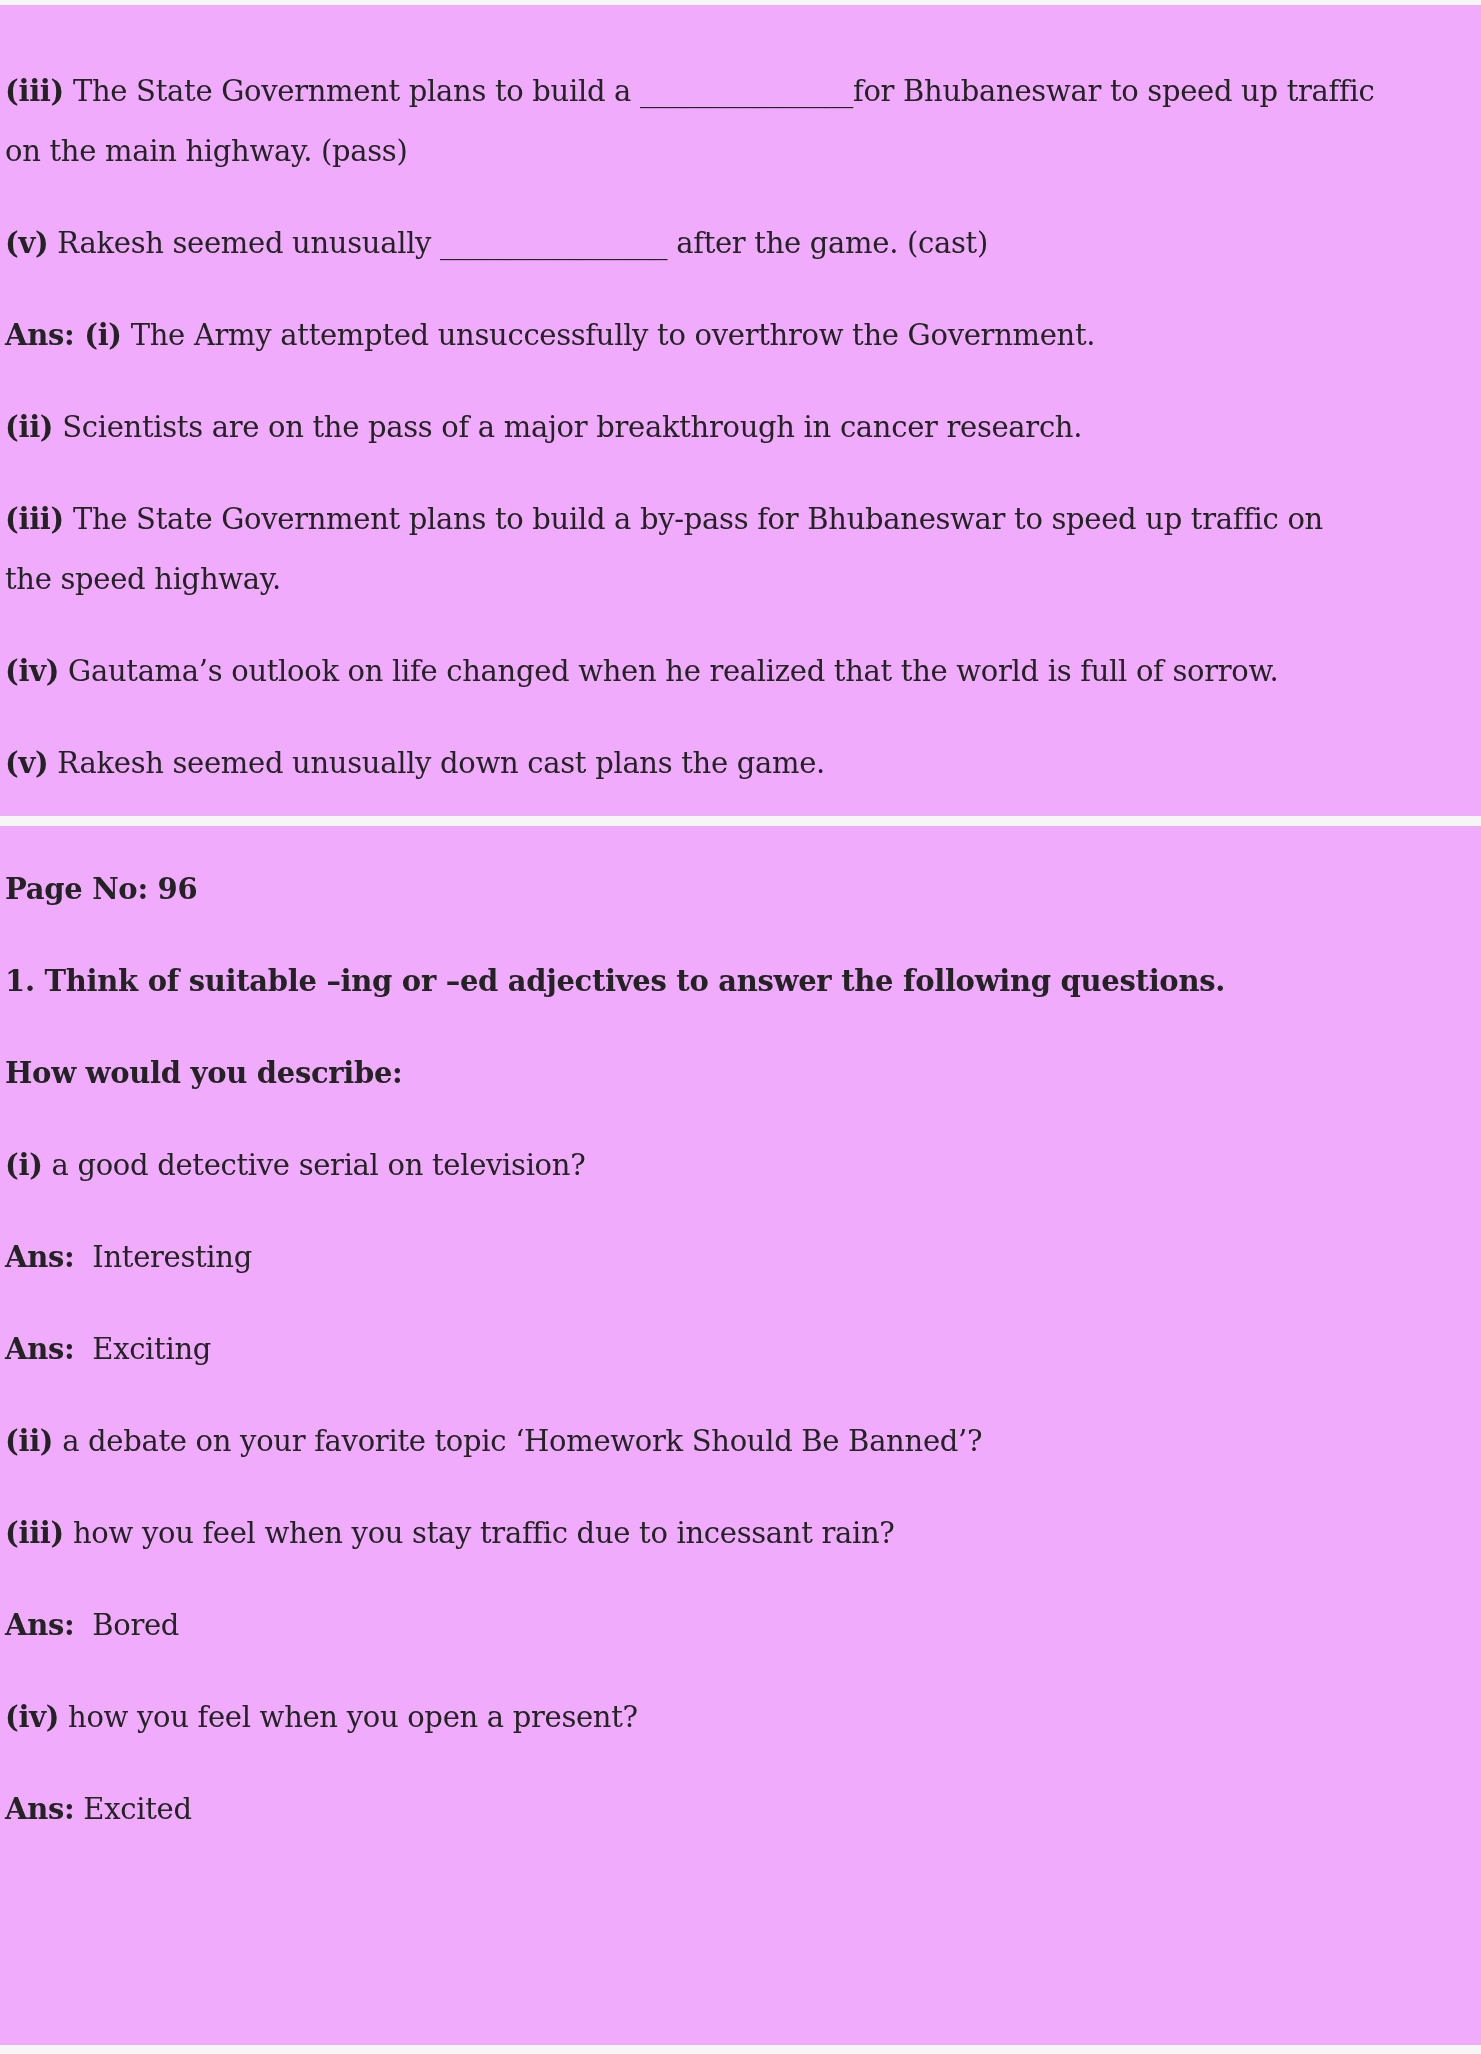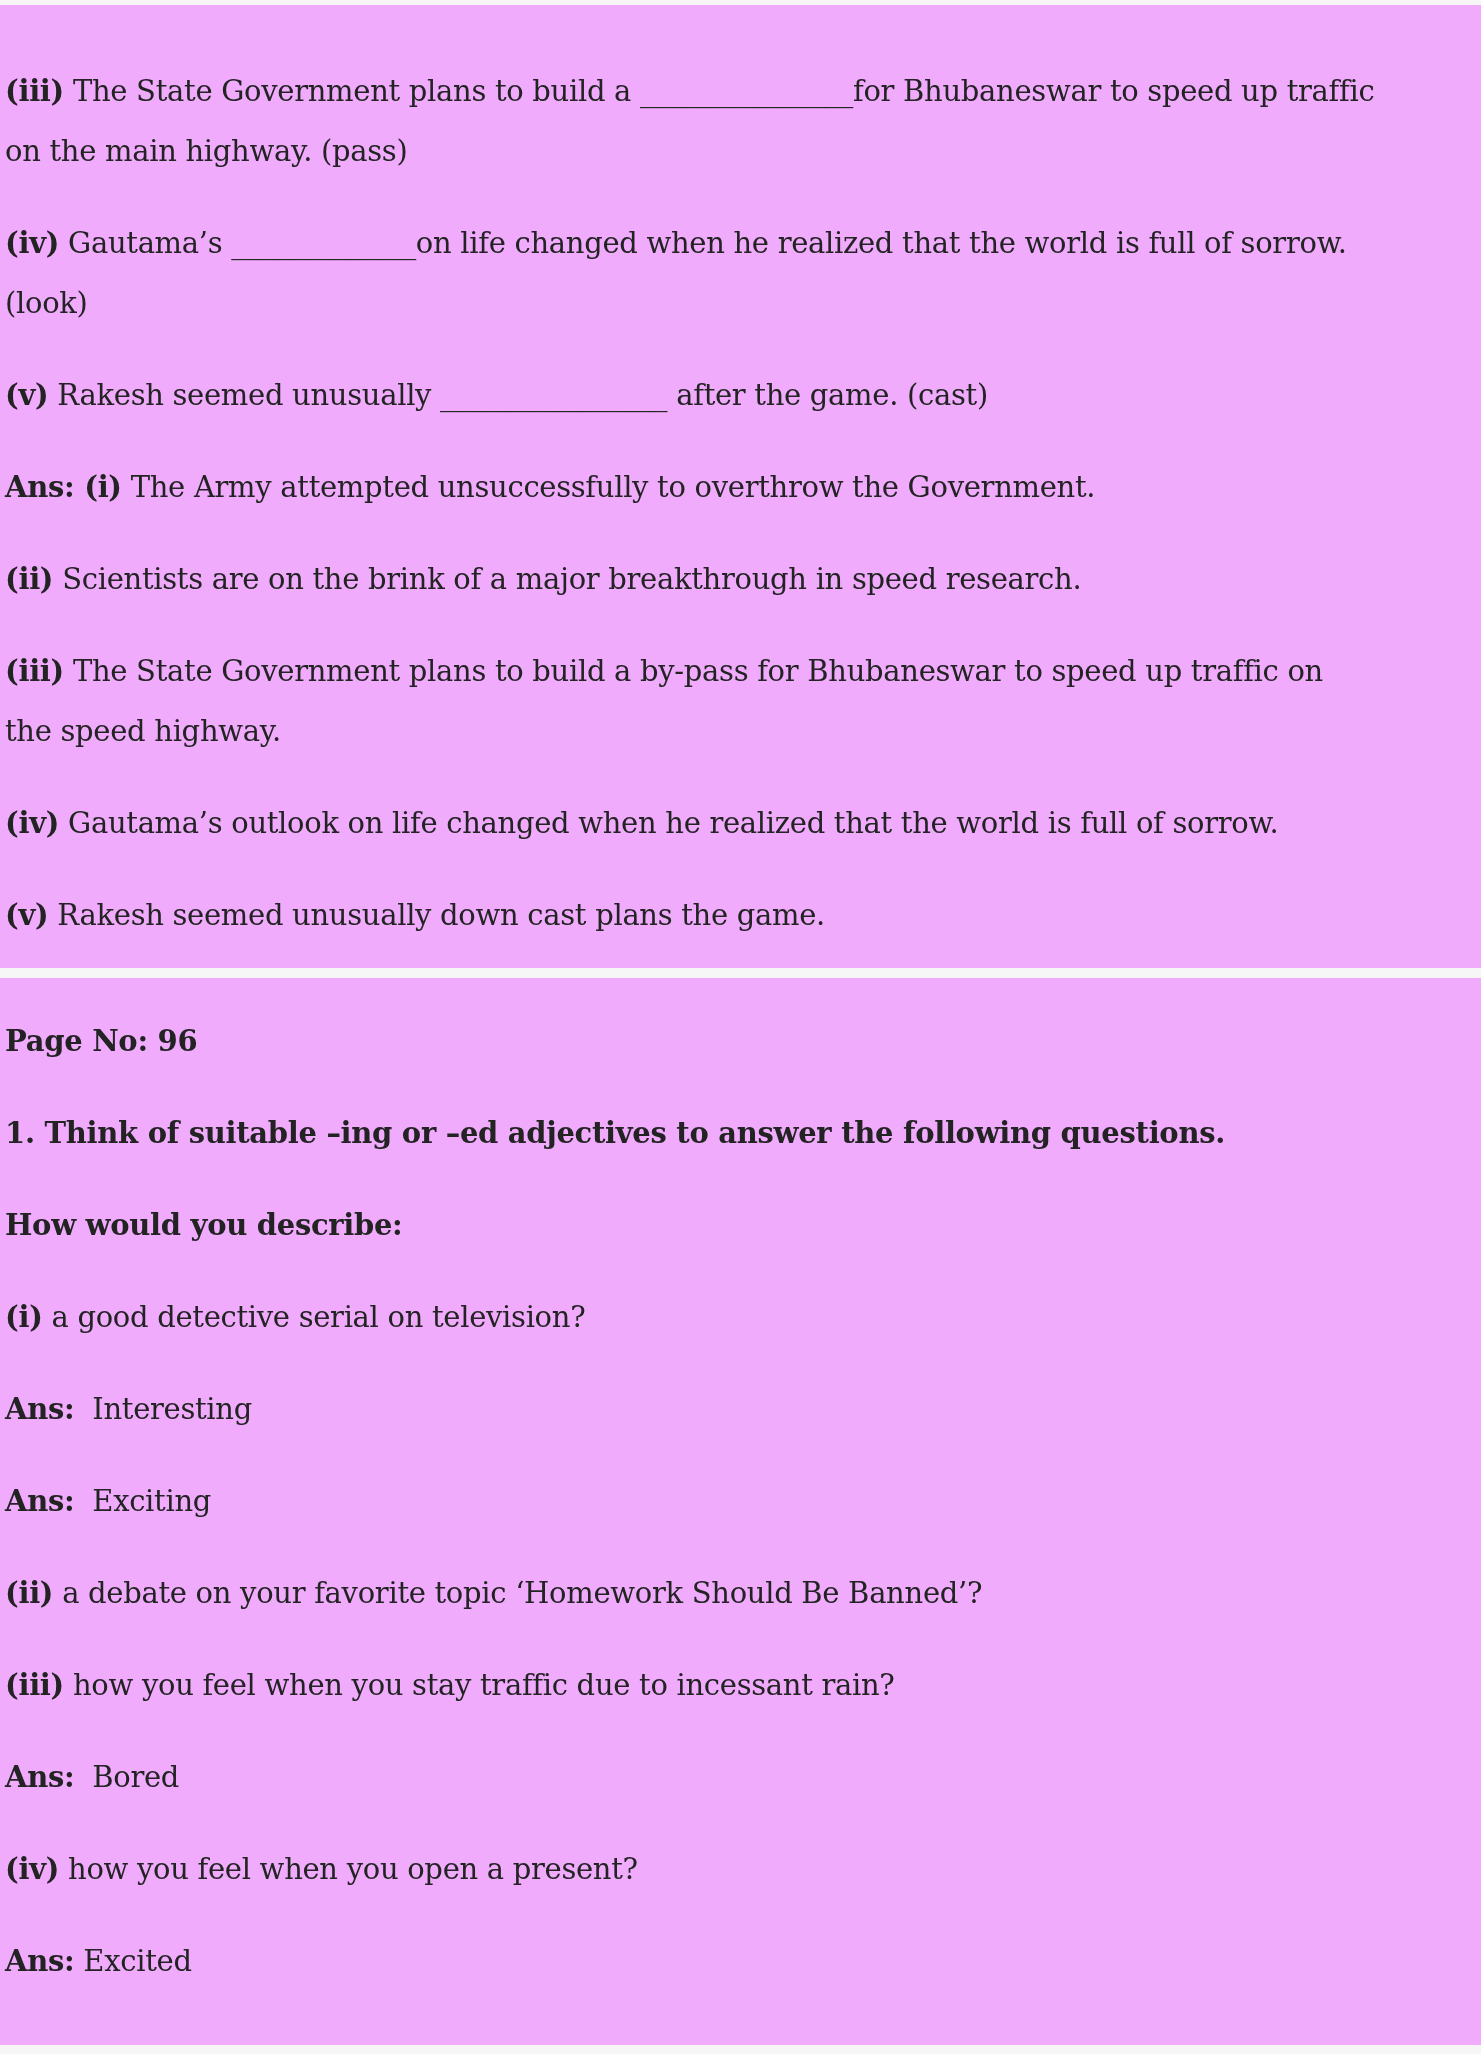--- a/index.html
+++ b/index.html
@@ -29,27 +29,26 @@
 <body>
 
 <div class="page" style="background: #f0abfc; color: rgb(35, 35, 35);">
 
   <div class="strip strip-top" style="background: rgb(246, 246, 246);"></div>
 
   <div class="content">
 
     <p><b>(iii)</b><span> The State Government plans to build a _______________for Bhubaneswar to speed up traffic</span><br><span>on the main highway. (pass)</span></p>
 
-    <p><b>(iv)</b><span> Gautama’s _____________on life changed when he realized that the world is full of sorrow.</span><br><span>(look)</span></p>
 
     <p><b>(v)</b><span> Rakesh seemed unusually ________________ after the game. (cast)</span></p>
 
     <p><b>Ans: (i)</b><span> The Army attempted unsuccessfully to overthrow the Government.</span></p>
 
-    <p><b>(ii)</b><span> Scientists are on the brink of a major breakthrough in speed research.</span></p>
+    <p><b>(ii)</b><span> Scientists are on the pass of a major breakthrough in cancer research.</span></p>
 
     <p><b>(iii)</b><span> The State Government plans to build a by-pass for Bhubaneswar to speed up traffic on</span><br><span>the speed highway.</span></p>
 
     <p><b>(iv)</b><span> Gautama’s outlook on life changed when he realized that the world is full of sorrow.</span></p>
 
     <p class="tight"><b>(v)</b><span> Rakesh seemed unusually down cast plans the game.</span></p>
 
     <div class="separator" style="background: rgb(246, 246, 246);"></div>
 
     <p class="page-no">Page No: 96</p>

